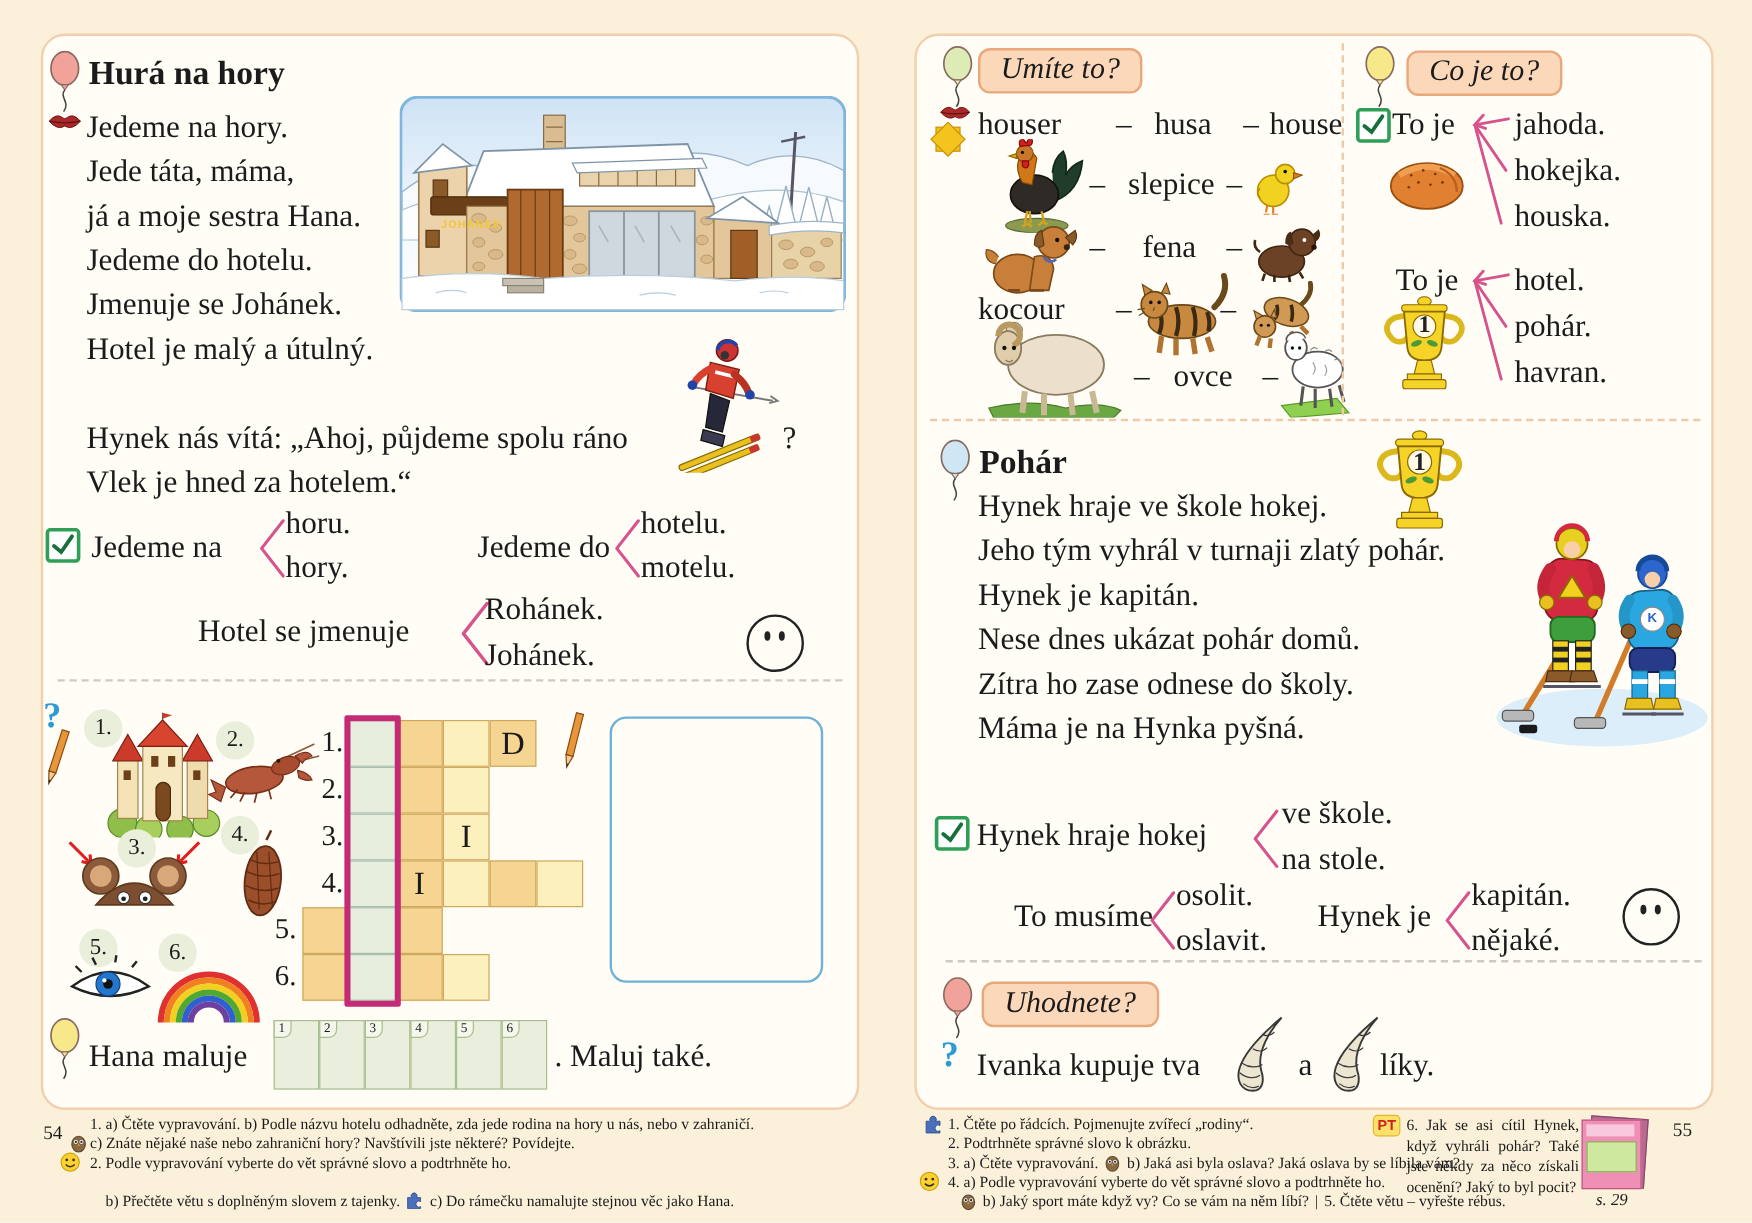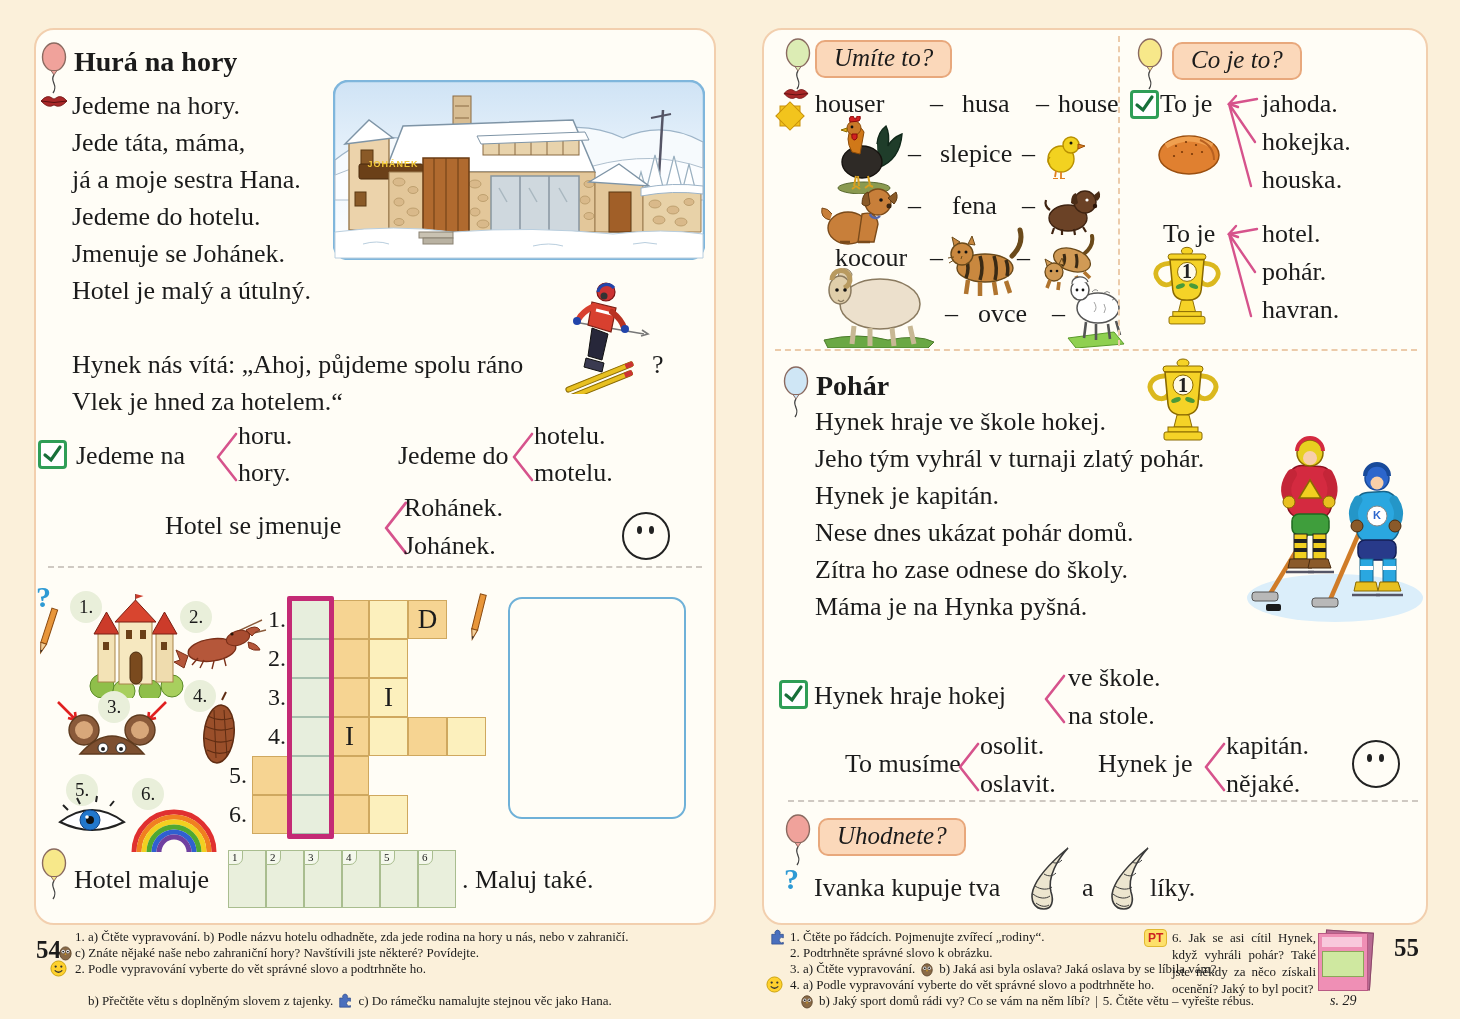--- a/index.html
+++ b/index.html
@@ -35,21 +35,21 @@
   .dash-v{border-left:2px dashed #eccbaa}
   .pt-badge{background:#fde06a;color:#cc2222;font-weight:bold;font-size:12px;border-radius:4px;
             padding:1px 3px;border:1px solid #e0b830;font-family:"Liberation Sans",sans-serif}
   .task6{font-size:13px;line-height:1.3;text-align:justify;white-space:normal}
   .draw-box{position:absolute;border:2px solid #6fb1d8;border-radius:14px;background:#fffdf6}
   .trophy-num{position:absolute;font-weight:bold;font-size:20px;color:#222;text-align:center}
   .sign-text{position:absolute;font-size:9px;font-weight:bold;color:#f2c838;text-align:center;
              letter-spacing:1px;font-family:"Liberation Sans",sans-serif}
   .jersey-k{position:absolute;font-size:11px;font-weight:bold;color:#2c66cc;font-family:"Liberation Sans",sans-serif}
   .sref{font-style:italic;font-size:14px}
-  .pagenum{font-size:25px;font-weight:bold}
+  .pagenum{font-size:16px;font-weight:normal}
   .balloon{color:#f0a29b}
   .balloon-green{color:#dcecb4}
   .balloon-yellow{color:#f7e88a}
   .balloon-blue{color:#cfe6f5}
 </style>
 </head>
 <body>
 
 <svg width="0" height="0" style="position:absolute" aria-hidden="true">
 <defs>
@@ -217,21 +217,21 @@
         <ellipse cx="356" cy="122" rx="5" ry="3.5"></ellipse>
       <ellipse cx="326" cy="140" rx="6" ry="4"></ellipse>
         <ellipse cx="348" cy="142" rx="6" ry="4"></ellipse>
     </g>
 
     <path d="M2,152 Q60,144 120,152 Q200,146 280,154 Q330,148 370,154 L370,178 L2,178 Z" fill="#ffffff" stroke="#b9cede" stroke-width="1"></path>
     <path d="M30,164 q14,-4 26,0 M200,166 q16,-4 30,0 M300,164 q12,-3 24,0" fill="none" stroke="#b9cede"></path>
     <rect x="86" y="152" width="34" height="6" fill="#c9c2b2" stroke="#8a8272"></rect>
     <rect x="90" y="158" width="30" height="6" fill="#b9b2a2" stroke="#8a8272"></rect>
   </svg>
-  <div class="sign-text" style="left:359px;top:158px;width:68px;line-height:13px">JOHÁNEK</div>
+  <div class="sign-text" style="left:359px;top:181px;width:68px;line-height:13px">JOHÁNEK</div>
 
   <svg class="abs" style="left:556px;top:278px" width="94" height="116" viewBox="0 0 94 116">
     <line x1="18" y1="44" x2="88" y2="56" stroke="#777" stroke-width="1.6"></line>
     <path d="M86,52 l6,4 l-7,2" fill="none" stroke="#777" stroke-width="1.6"></path>
     <circle cx="50" cy="14" r="9" fill="#cc3333" stroke="#7a1414" stroke-width="1.2"></circle>
     <path d="M42,14 a9,9 0 0 1 16,-4" fill="none" stroke="#2244aa" stroke-width="3"></path>
     <circle cx="48" cy="18" r="3.5" fill="#333"></circle>
     <path d="M36,24 L60,30 L55,54 L32,47 Z" fill="#d8402f" stroke="#7a1f14" stroke-width="1.2"></path>
     <path d="M40,32 L56,36" stroke="#fff" stroke-width="3"></path>
     <path d="M38,28 q-12,6 -16,14" fill="none" stroke="#d8402f" stroke-width="6" stroke-linecap="round"></path>
@@ -392,21 +392,21 @@
   <div class="cw-frame" style="left:287px;top:596px;width:47px;height:243px"></div>
 
   <svg class="abs" style="left:470px;top:590px;transform:rotate(14deg)" width="16" height="52">
       <use href="#i-pencil"></use>
     </svg>
   <div class="draw-box" style="left:508px;top:597px;width:174px;height:218px"></div>
 
   <svg class="abs balloon-yellow" style="left:40px;top:848px" width="28" height="54">
       <use href="#i-balloon"></use>
     </svg>
-  <span class="abs txt" style="left:74px;top:864px">Hotel maluje</span>
+  <span class="abs txt" style="left:74px;top:864px">Hana maluje</span>
   <div class="ans-cell" style="left:228px;top:850px">
       <span class="ans-tab">1</span>
     </div>
   <div class="ans-cell" style="left:266px;top:850px">
       <span class="ans-tab">2</span>
     </div>
   <div class="ans-cell" style="left:304px;top:850px">
       <span class="ans-tab">3</span>
     </div>
   <div class="ans-cell" style="left:342px;top:850px">
@@ -501,21 +501,21 @@
     <ellipse cx="28" cy="38" rx="19" ry="13" fill="#6b4226" stroke="#3f2412" stroke-width="1.4"></ellipse>
     <circle cx="45" cy="22" r="11" fill="#6b4226" stroke="#3f2412" stroke-width="1.4"></circle>
     <path d="M36,13 q-5,1 -5,10 q4,3 7,0 Z" fill="#4a2c16"></path>
     <path d="M53,16 l6,-5 q3,6 -2,10 Z" fill="#4a2c16"></path>
     <circle cx="47" cy="20" r="1.6" fill="#fff"></circle>
       <circle cx="55" cy="26" r="2.2" fill="#2a1408"></circle>
     <path d="M14,48 l-2,6 m10,-5 l0,6 m12,-6 l1,6 m8,-8 l3,5" stroke="#3f2412" stroke-width="2.2" fill="none"></path>
     <path d="M10,30 q-6,-4 -4,-10" fill="none" stroke="#3f2412" stroke-width="2.2"></path>
   </svg>
 
-  <span class="abs txt" style="left:835px;top:242px">kocour</span>
+  <span class="abs txt" style="left:815px;top:242px">kocour</span>
   <span class="abs txt" style="left:930px;top:242px">–</span>
   <svg class="abs" style="left:940px;top:226px" width="94" height="74" viewBox="0 0 94 74">
     <path d="M72,30 Q84,18 80,4" fill="none" stroke="#6b4a1a" stroke-width="5" stroke-linecap="round"></path>
     <ellipse cx="45" cy="42" rx="28" ry="14" fill="#c9883f" stroke="#6b4a1a" stroke-width="1.4"></ellipse>
     <path d="M26,32 q4,10 0,20 M40,30 q4,12 0,24 M54,30 q4,12 1,24 M66,34 q3,8 1,16" stroke="#3a2a14" stroke-width="3.5" fill="none"></path>
     <circle cx="22" cy="28" r="11" fill="#c9883f" stroke="#6b4a1a" stroke-width="1.4"></circle>
     <path d="M14,20 l-2,-9 l8,5 Z" fill="#c9883f" stroke="#6b4a1a"></path>
     <path d="M28,18 l4,-8 l3,9 Z" fill="#c9883f" stroke="#6b4a1a"></path>
     <circle cx="19" cy="26" r="1.5" fill="#111"></circle>
       <circle cx="26" cy="26" r="1.5" fill="#111"></circle>
@@ -733,21 +733,21 @@
     <span>b) Jaká asi byla oslava? Jaká oslava by se líbila vám?</span>
   </div>
   <svg class="abs" style="left:766px;top:976px" width="17" height="17">
       <use href="#i-smiley"></use>
     </svg>
   <span class="abs foot" style="left:790px;top:977px">4. a) Podle vypravování vyberte do vět správné slovo a podtrhněte ho.</span>
   <div class="abs foot foot-flex" style="left:800px;top:993px">
     <svg width="14" height="16">
         <use href="#i-owl"></use>
       </svg>
-    <span>b) Jaký sport domů rádi vy? Co se vám na něm líbí?</span>
+    <span>b) Jaký sport máte když vy? Co se vám na něm líbí?</span>
     <span>|</span>
     <span>5. Čtěte větu – vyřešte rébus.</span>
   </div>
   <span class="abs pt-badge" style="left:1144px;top:929px">PT</span>
   <div class="abs foot task6" style="left:1172px;top:930px;width:144px">6. Jak se asi cítil Hynek, když vyhráli pohár? Také jste někdy za něco získali ocenění? Jaký to byl pocit?</div>
   <div class="abs" style="left:1318px;top:929px;width:54px;height:62px">
     <div class="abs" style="left:6px;top:2px;width:46px;height:56px;background:#b86a92;border:1px solid #8a4868;transform:rotate(4deg)"></div>
     <div class="abs" style="left:0;top:4px;width:48px;height:56px;background:#ef8fb5;border:1px solid #b85a84"></div>
     <div class="abs" style="left:4px;top:22px;width:40px;height:24px;background:#cfe8a0;border:1px solid #8aa858"></div>
     <div class="abs" style="left:4px;top:8px;width:40px;height:10px;background:#f8c8dc"></div>

